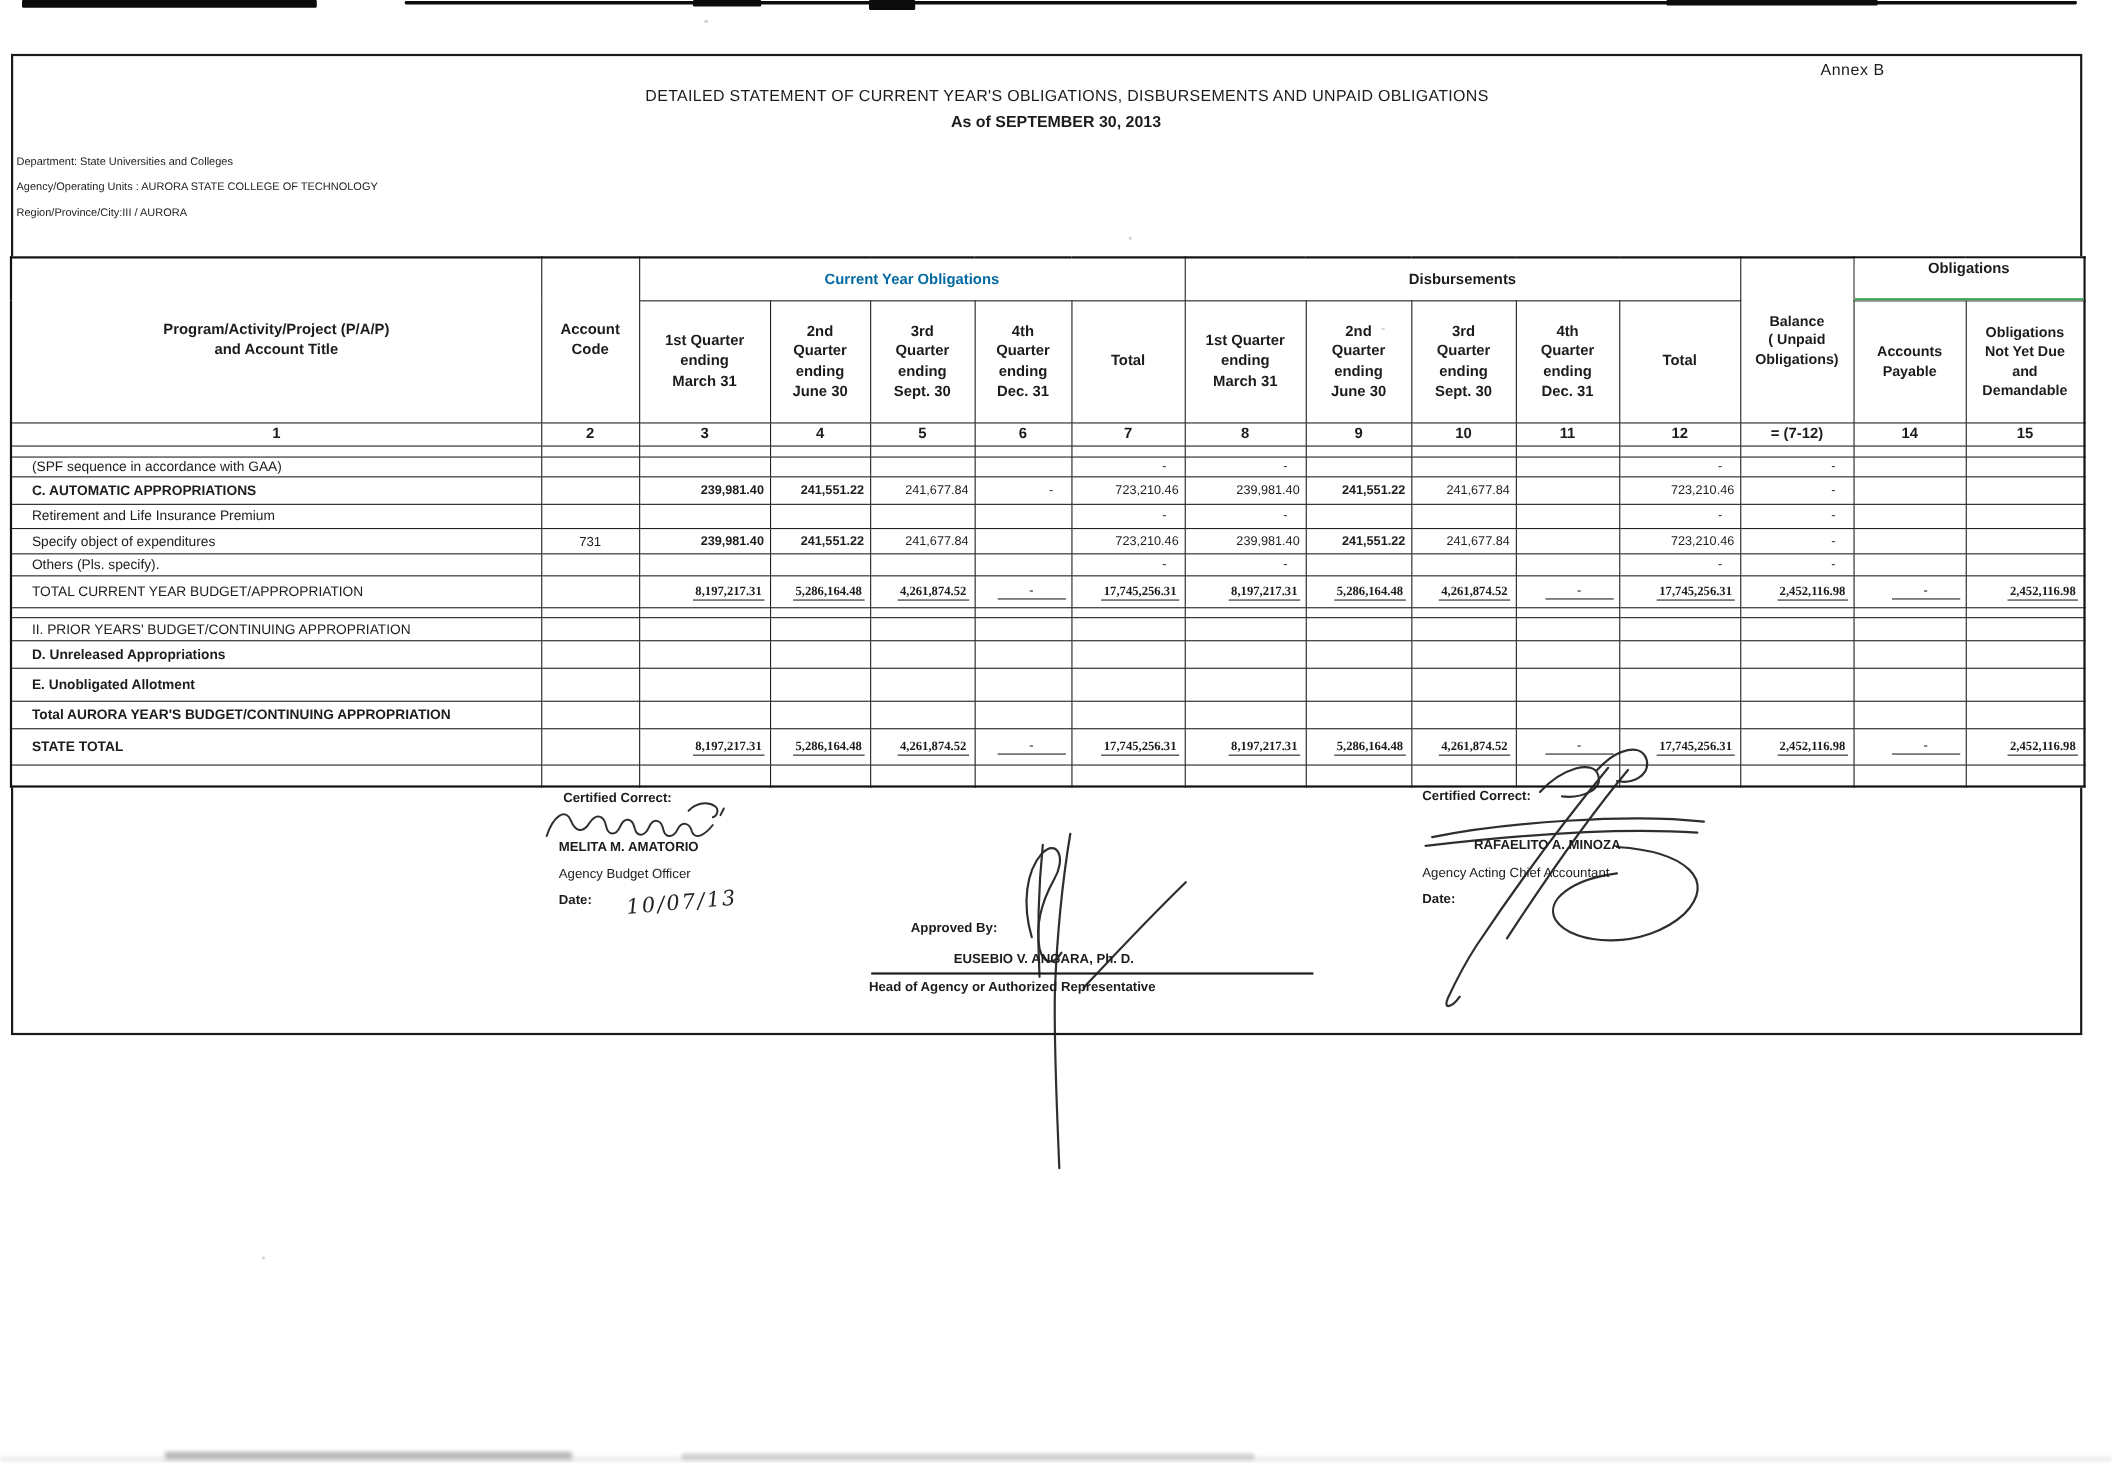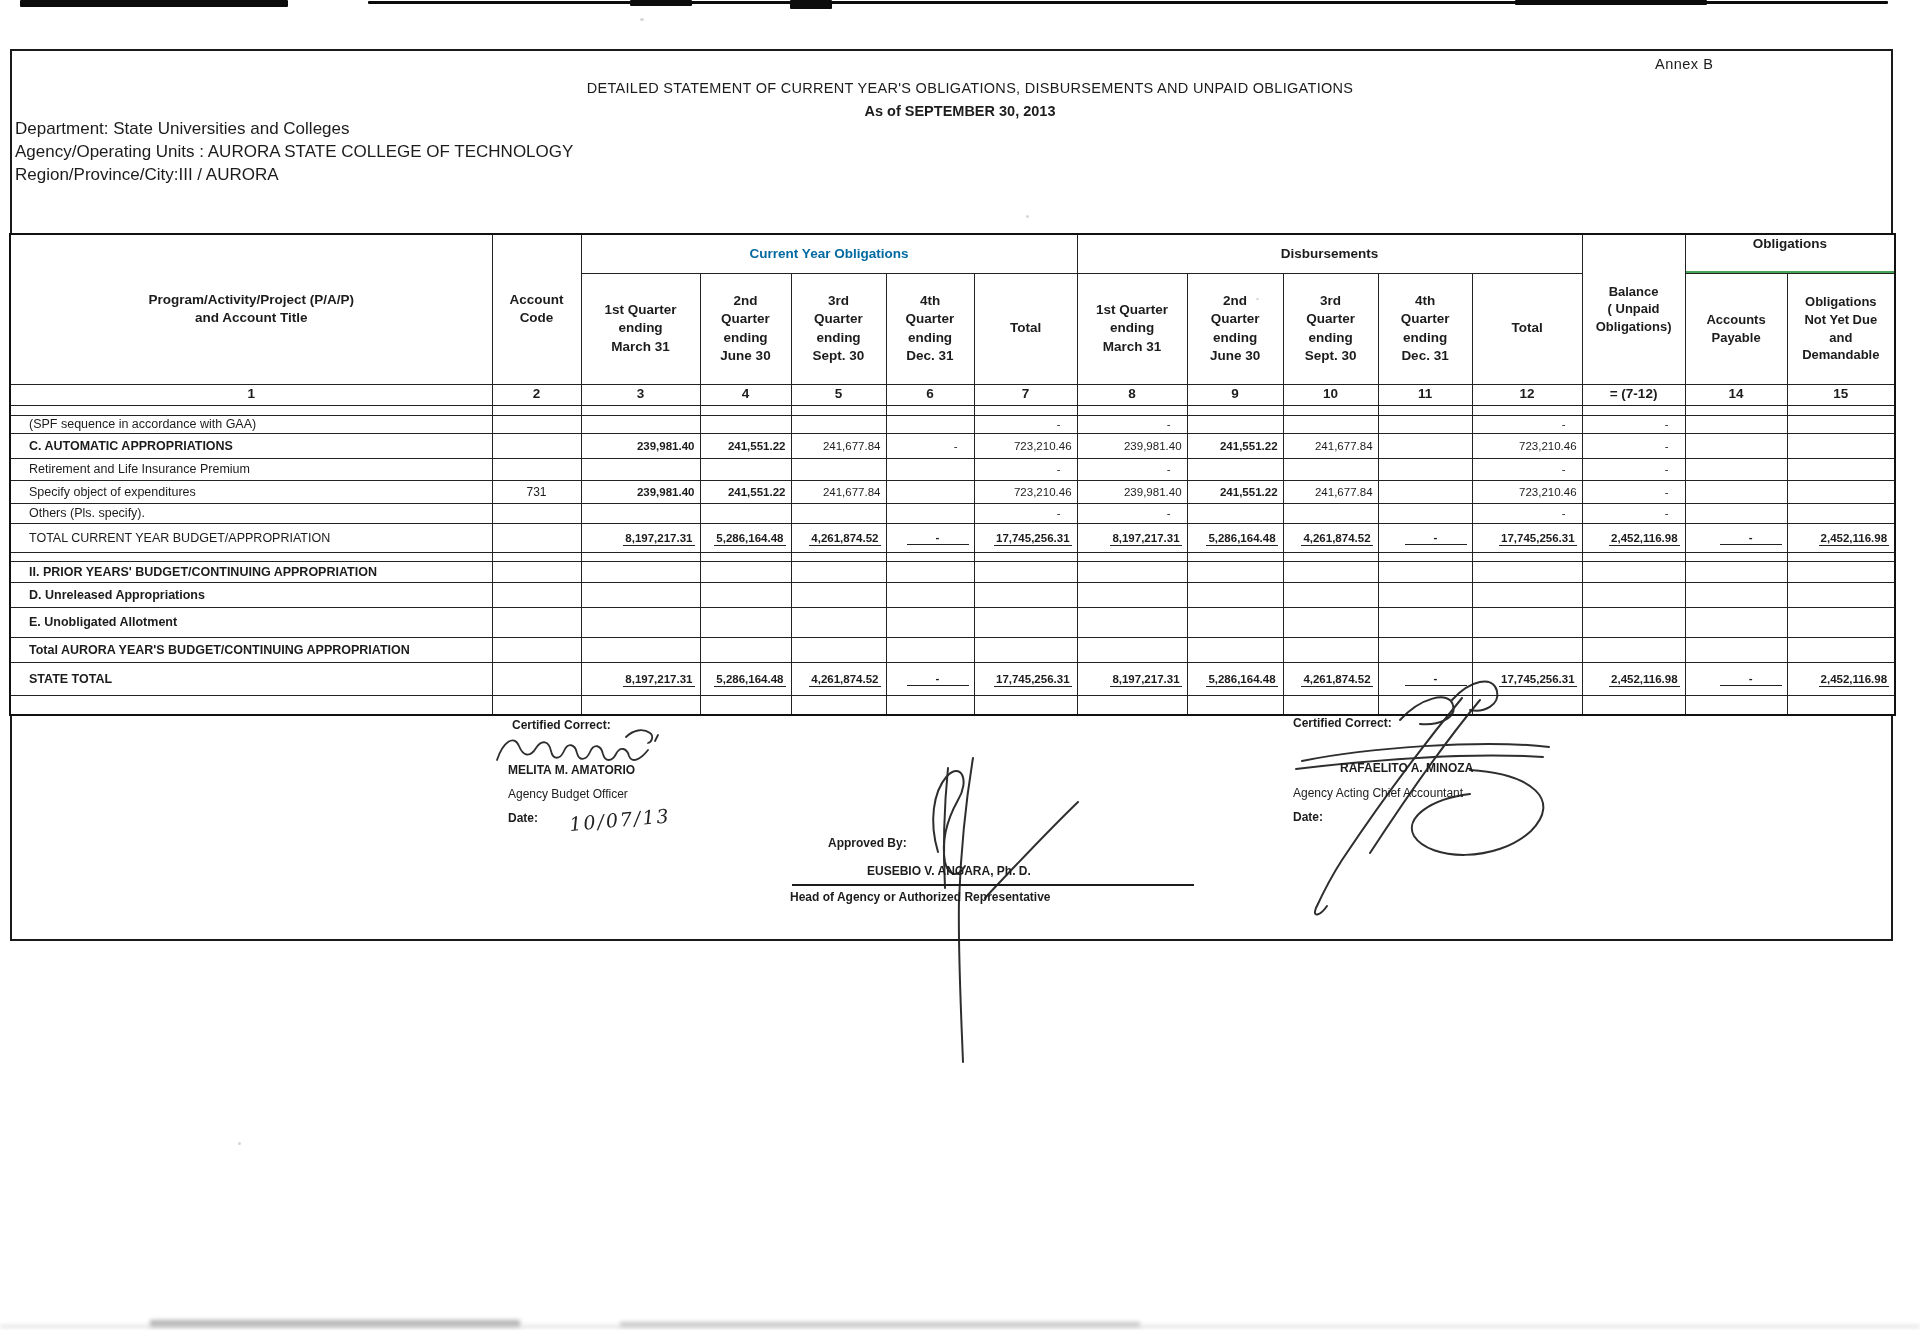--- a/index.html
+++ b/index.html
@@ -13,21 +13,21 @@
 
   
   #doc-border { position:absolute; left:10px; top:49px; width:1883px; height:892px;
                 border:2.5px solid #1a1a1a; background:transparent; }
 
   #annex { position:absolute; left:1655px; top:56px; font-size:14.5px; letter-spacing:.5px; }
   #title { position:absolute; left:0; top:80px; width:1920px; text-align:center;
            font-size:14.5px; letter-spacing:.3px;padding-left:20px; }
   #asof  { position:absolute; left:0; top:103px; width:1920px; text-align:center;
            font-size:14.5px; font-weight:bold; }
-  #dept-block { position:absolute; left:15px; top:117px; font-size:17px; line-height:23px; }
+  #dept-block { position:absolute; left:15px; top:136px; font-size:10px; line-height:23px; }
 
   
   #obt { position:absolute; left:9px; top:233px; width:1885px;
          border-collapse:collapse; table-layout:fixed; background:#fff; }
   #obt th, #obt td { border:1.6px solid #222; vertical-align:middle; overflow:hidden; }
   #obt { border:2.5px solid #111; }
   #obt thead th { font-weight:bold; text-align:center; white-space:pre-line;
                   font-size:13.5px; line-height:1.35; background:#fff; }
   tr.h-group   { height:39px; }
   tr.h-group th { font-size:14.5px; }
@@ -52,30 +52,30 @@
   tr.row-spacer { height:9px; }
   tr.row-spacer0{ height:10px; }
   tr.row-spf      { height:18px; } tr.row-spf td.lbl { padding-left:78px; font-size:11.5px; }
   tr.row-autoappro{ height:25px; } tr.row-autoappro td.lbl { font-weight:bold; font-size:13.5px; }
   tr.row-autoappro td.num { font-size:11.8px; }
   tr.row-ret      { height:22px; } tr.row-ret td.lbl { padding-left:80px; font-size:12px; }
   tr.row-specify  { height:23px; } tr.row-specify td.lbl { padding-left:110px; font-size:12px; }
   tr.row-others   { height:20px; } tr.row-others td.lbl { padding-left:78px; font-size:12px; }
   tr.row-totalcy  { height:29px; } tr.row-totalcy td { border-top:2px solid #111; }
   tr.row-totalcy td.lbl { font-weight:normal; font-size:13px; padding-left:28px; }
-  tr.row-prior    { height:21px; } tr.row-prior td.lbl { font-weight:bold; font-size:13px; }
+  tr.row-prior    { height:21px; } tr.row-prior td.lbl { font-weight:normal; font-size:13px; }
   tr.row-prior td { border-top:2.2px solid #111; }
   tr.row-unrel    { height:25px;padding-left:28px; } tr.row-unrel td.lbl { font-weight:bold; font-size:13.5px; }
   tr.row-unobl    { height:30px; } tr.row-unobl td.lbl { font-weight:bold; font-size:13.5px; }
   tr.row-totprior { height:25px; } tr.row-totprior td.lbl { font-weight:bold; font-size:11.5px; }
   tr.row-grand    { height:33px; } tr.row-grand td.lbl { font-weight:bold; font-size:15px; padding-left:6px; }
   tr.row-grand td { border-top:2.2px solid #111; border-bottom:2.2px solid #111; }
   tr.row-bottom   { height:20px; }
   tr.row-totalcy td.num, tr.row-grand td.num { font-weight:bold; font-size:11.8px; }
-  .uline { border-bottom:1.6px solid #222; padding:0 2px 1px 2px; }
+  .uline { border-bottom:1.6px solid #222; padding:0 2px 1px 2px;font-family:Liberation Serif, serif; }
   .uline.dash { display:inline-block; min-width:62px; text-align:center; }
 
   
   .sig-text { position:absolute; font-size:12px; }
   .b { font-weight:bold; }
   #approved-underline { position:absolute; left:792px; top:884px; width:402px;
                         border-top:2px solid #1c1c1c; }
   #sig-overlay { position:absolute; left:0; top:0; width:1920px; height:1330px;
                  pointer-events:none; z-index:5; }
 </style>

